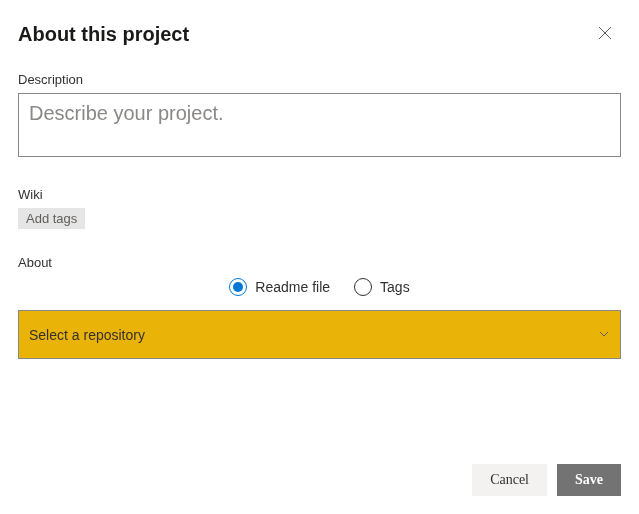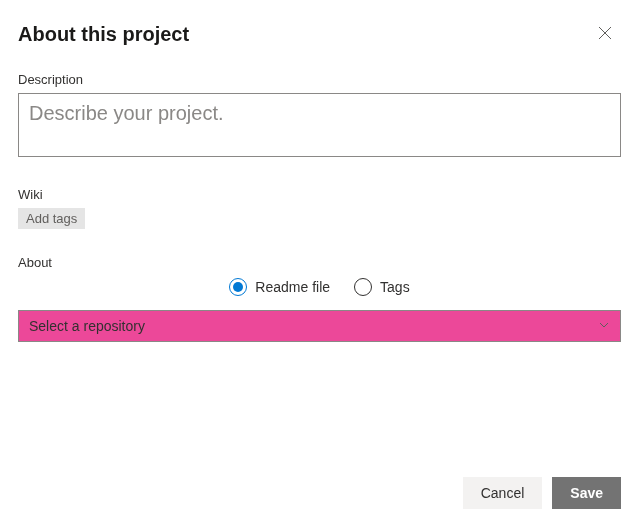--- a/index.html
+++ b/index.html
@@ -99,39 +99,40 @@
       height: 10px;
       border-radius: 50%;
       background: #0078d4;
     }
     .radio-label {
       font-size: 14px;
       color: #323130;
     }
     .select-box {
       width: 100%;
-      height: 32px;
+      height: 49px;
       border: 1px solid #8a8886;
       display: flex;
       align-items: center;
       justify-content: space-between;
       padding: 0 10px;
       font-size: 14px;
       cursor: pointer;
-      background: #ec4899;
+      background: #eab308;
     }
     .select-box .chevron {
       color: #605e5c;
     }
     .footer {
       position: absolute;
-      bottom: 5px;
+      bottom: 18px;
       right: 18px;
       display: flex;
       gap: 10px;
+      font-family: Liberation Serif, serif;
     }
     .btn {
       height: 32px;
       padding: 0 18px;
       font-size: 14px;
       border: none;
       cursor: pointer;
       font-family: inherit;
     }
     .btn-secondary {

